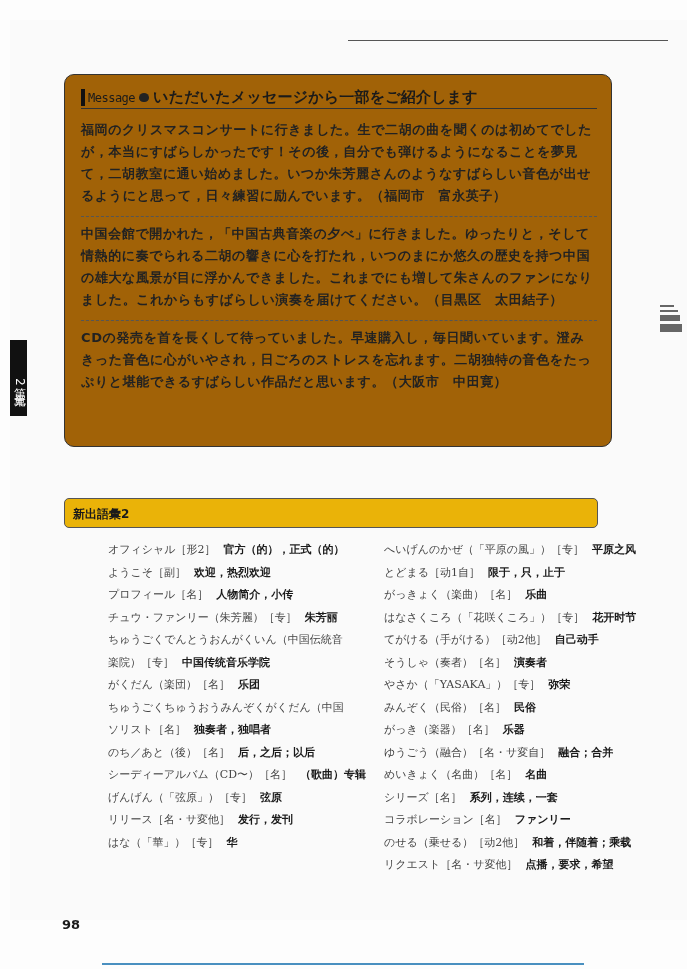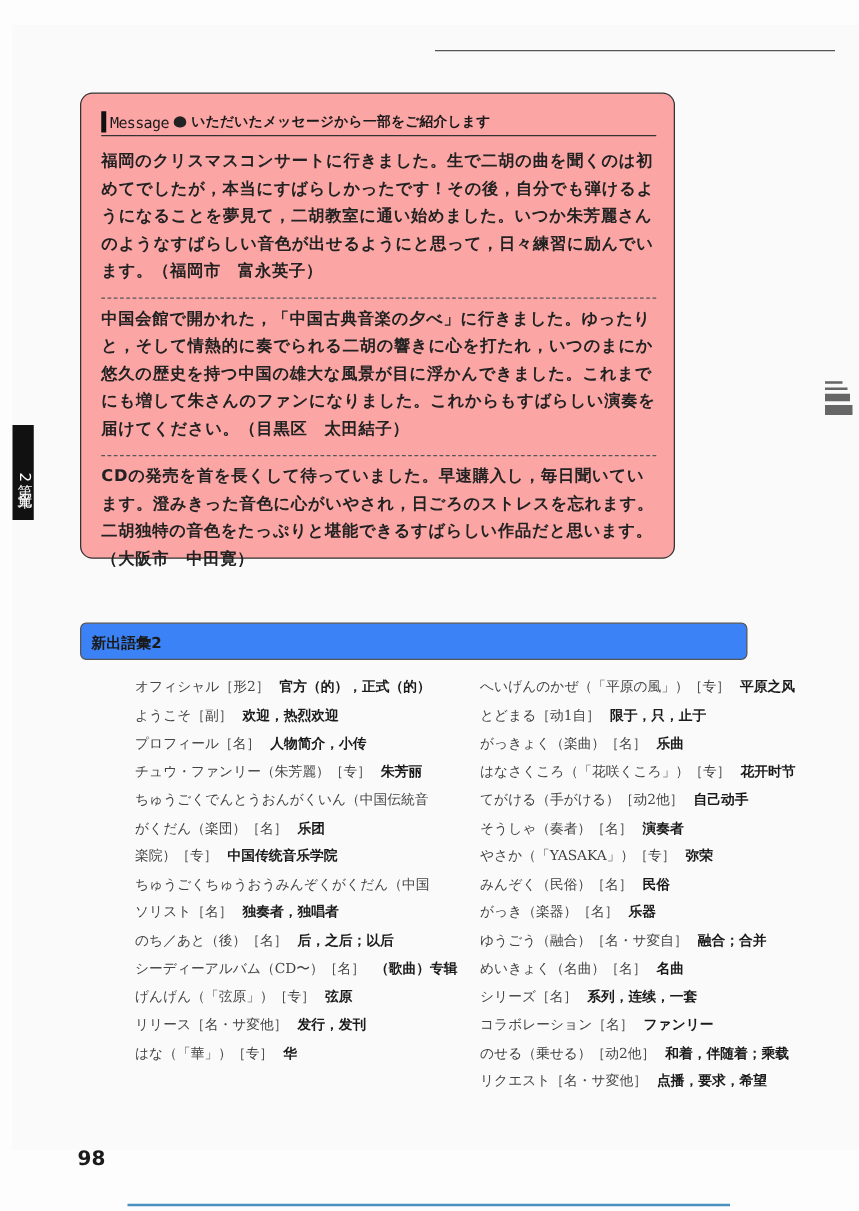--- a/index.html
+++ b/index.html
@@ -3,52 +3,52 @@
   <meta charset="utf-8">
   <style>
     * { box-sizing: border-box; margin: 0; padding: 0; }
     html, body { width: 687px; height: 969px; background: #ffffff; overflow: hidden; }
     body { font-family: "DejaVu Sans", sans-serif; color: #1a1a1a; position: relative; }
     .page { position: absolute; left: 0; top: 0; width: 687px; height: 969px; background: #fdfdfd; }
     .page-scan-tint { position: absolute; left: 10px; top: 20px; width: 677px; height: 900px; background: #fafafa; }
     .top-rule { position: absolute; left: 348px; top: 40px; width: 320px; height: 1px; background: #555; }
 
     .message-box {
-      position: absolute; left: 64px; top: 74px; width: 476px; height: 373px;
-      border: 1.5px solid #333; border-radius: 10px; background: #fca5a5;
+      position: absolute; left: 64px; top: 74px; width: 548px; height: 373px;
+      border: 1.5px solid #333; border-radius: 10px; background: #a16207;
       padding: 12px 14px 0 16px;
     }
     .msg-header { display: flex; align-items: center; border-bottom: 1.5px solid #333; height: 22px; margin-bottom: 10px; }
     .msg-header-bar { width: 4px; height: 17px; background: #111; margin-right: 3px; }
     .msg-header-en { font-family: "DejaVu Sans Mono", monospace; font-size: 12px; letter-spacing: -0.5px; margin-right: 4px; }
     .msg-header-dot { width: 10px; height: 9px; background: #222; border-radius: 50% 50% 45% 45%; margin-right: 4px; }
-    .msg-header-jp { font-size: 11px; font-weight: bold; letter-spacing: 0.2px; }
+    .msg-header-jp { font-size: 15px; font-weight: bold; letter-spacing: 0.2px; }
 
     .msg-para { font-size: 13px; font-weight: bold; line-height: 22px; letter-spacing: 0.6px; color: #222; }
     .msg-sep { border-top: 1.5px dashed #555; margin: 9px 0 6px 0; height: 0; }
 
     .chapter-tab {
       position: absolute; left: 10px; top: 340px; width: 17px; height: 76px; background: #111;
       color: #fff; font-size: 12px; line-height: 14px; text-align: center; padding-top: 8px;
       writing-mode: vertical-rl;
     }
 
     .vocab-header {
       position: absolute; left: 64px; top: 498px; width: 534px; height: 30px;
-      border: 1.2px solid #555; border-radius: 5px; background: #3b82f6;
+      border: 1.2px solid #555; border-radius: 5px; background: #eab308;
       font-size: 12px; font-weight: bold; padding: 7px 0 0 8px;
     }
     .vocab-col { position: absolute; top: 539px; width: 280px; }
     .vocab-col.left { left: 64px; }
     .vocab-col.right { left: 340px; }
     .vocab-line { font-size: 11px; line-height: 22.5px; white-space: nowrap; color: #333; margin-left: 44px; }
     .vocab-line .jp { font-family: "DejaVu Serif", serif; color: #444; }
     .vocab-line .zh { font-weight: bold; color: #1a1a1a; margin-left: 8px; }
 
-    .page-number { position: absolute; left: 62px; top: 917px; font-size: 16px; font-weight: bold; }
+    .page-number { position: absolute; left: 62px; top: 917px; font-size: 13px; font-weight: bold; }
     .bottom-rule { position: absolute; left: 102px; top: 963px; width: 482px; height: 2px; background: #4a90c0; }
 
     .margin-marks { position: absolute; left: 660px; top: 305px; width: 22px; }
     .mm { height: 2px; background: #666; margin-bottom: 3px; }
   </style>
 </head>
 <body>
 
 <div class="page">
   <div class="page-scan-tint"></div>
@@ -78,22 +78,22 @@
   </div>
 
   <div class="vocab-header">新出語彙2</div>
 
   <div class="vocab-col left">
     <div class="vocab-line"><span class="jp">オフィシャル［形2］</span><span class="zh">官方（的），正式（的）</span></div>
     <div class="vocab-line"><span class="jp">ようこそ［副］</span><span class="zh">欢迎，热烈欢迎</span></div>
     <div class="vocab-line"><span class="jp">プロフィール［名］</span><span class="zh">人物简介，小传</span></div>
     <div class="vocab-line"><span class="jp">チュウ・ファンリー（朱芳麗）［专］</span><span class="zh">朱芳丽</span></div>
     <div class="vocab-line"><span class="jp">ちゅうごくでんとうおんがくいん（中国伝統音</span><span class="zh"></span></div>
+    <div class="vocab-line"><span class="jp">楽院）［专］</span><span class="zh">中国传统音乐学院</span></div>
     <div class="vocab-line"><span class="jp">がくだん（楽団）［名］</span><span class="zh">乐团</span></div>
-    <div class="vocab-line"><span class="jp">楽院）［专］</span><span class="zh">中国传统音乐学院</span></div>
     <div class="vocab-line"><span class="jp">ちゅうごくちゅうおうみんぞくがくだん（中国</span><span class="zh"></span></div>
     <div class="vocab-line"><span class="jp">ソリスト［名］</span><span class="zh">独奏者，独唱者</span></div>
     <div class="vocab-line"><span class="jp">のち／あと（後）［名］</span><span class="zh">后，之后；以后</span></div>
     <div class="vocab-line"><span class="jp">シーディーアルバム（CD〜）［名］</span><span class="zh">（歌曲）专辑</span></div>
     <div class="vocab-line"><span class="jp">げんげん（「弦原」）［专］</span><span class="zh">弦原</span></div>
     <div class="vocab-line"><span class="jp">リリース［名・サ変他］</span><span class="zh">发行，发刊</span></div>
     <div class="vocab-line"><span class="jp">はな（「華」）［专］</span><span class="zh">华</span></div>
   </div>
 
   <div class="vocab-col right">

